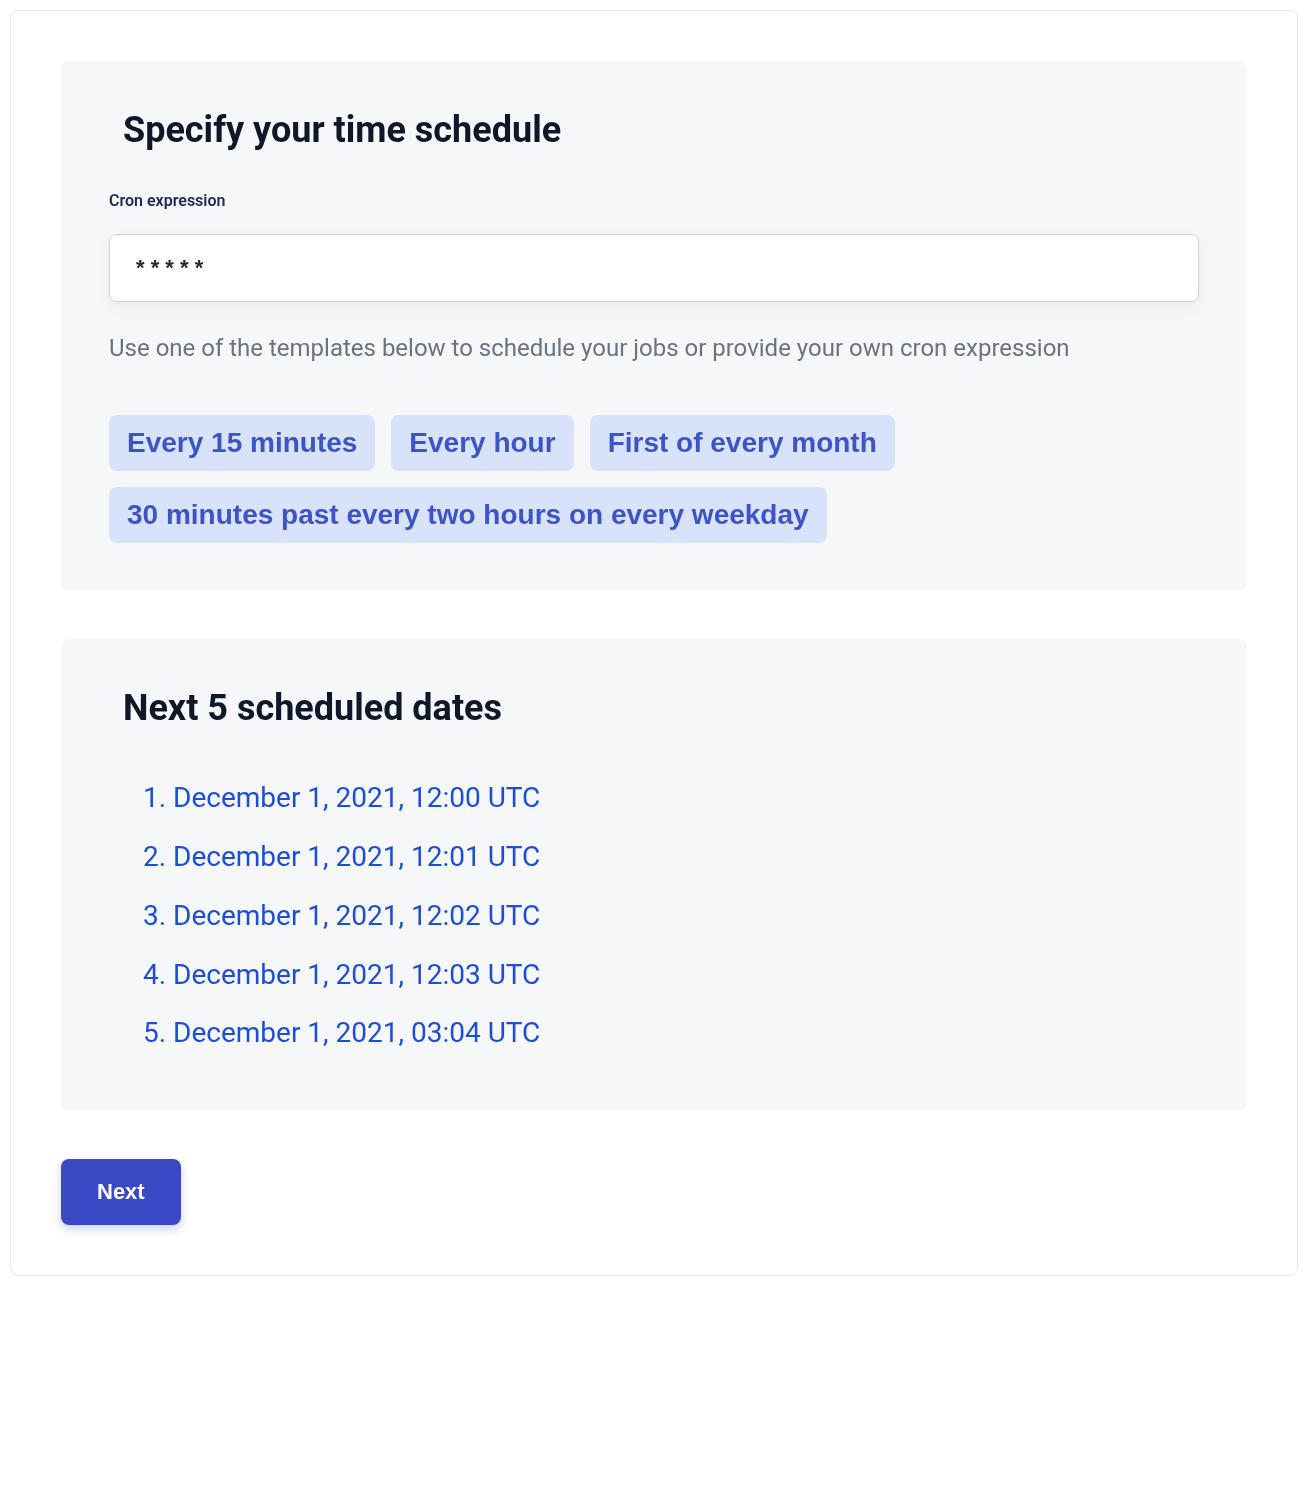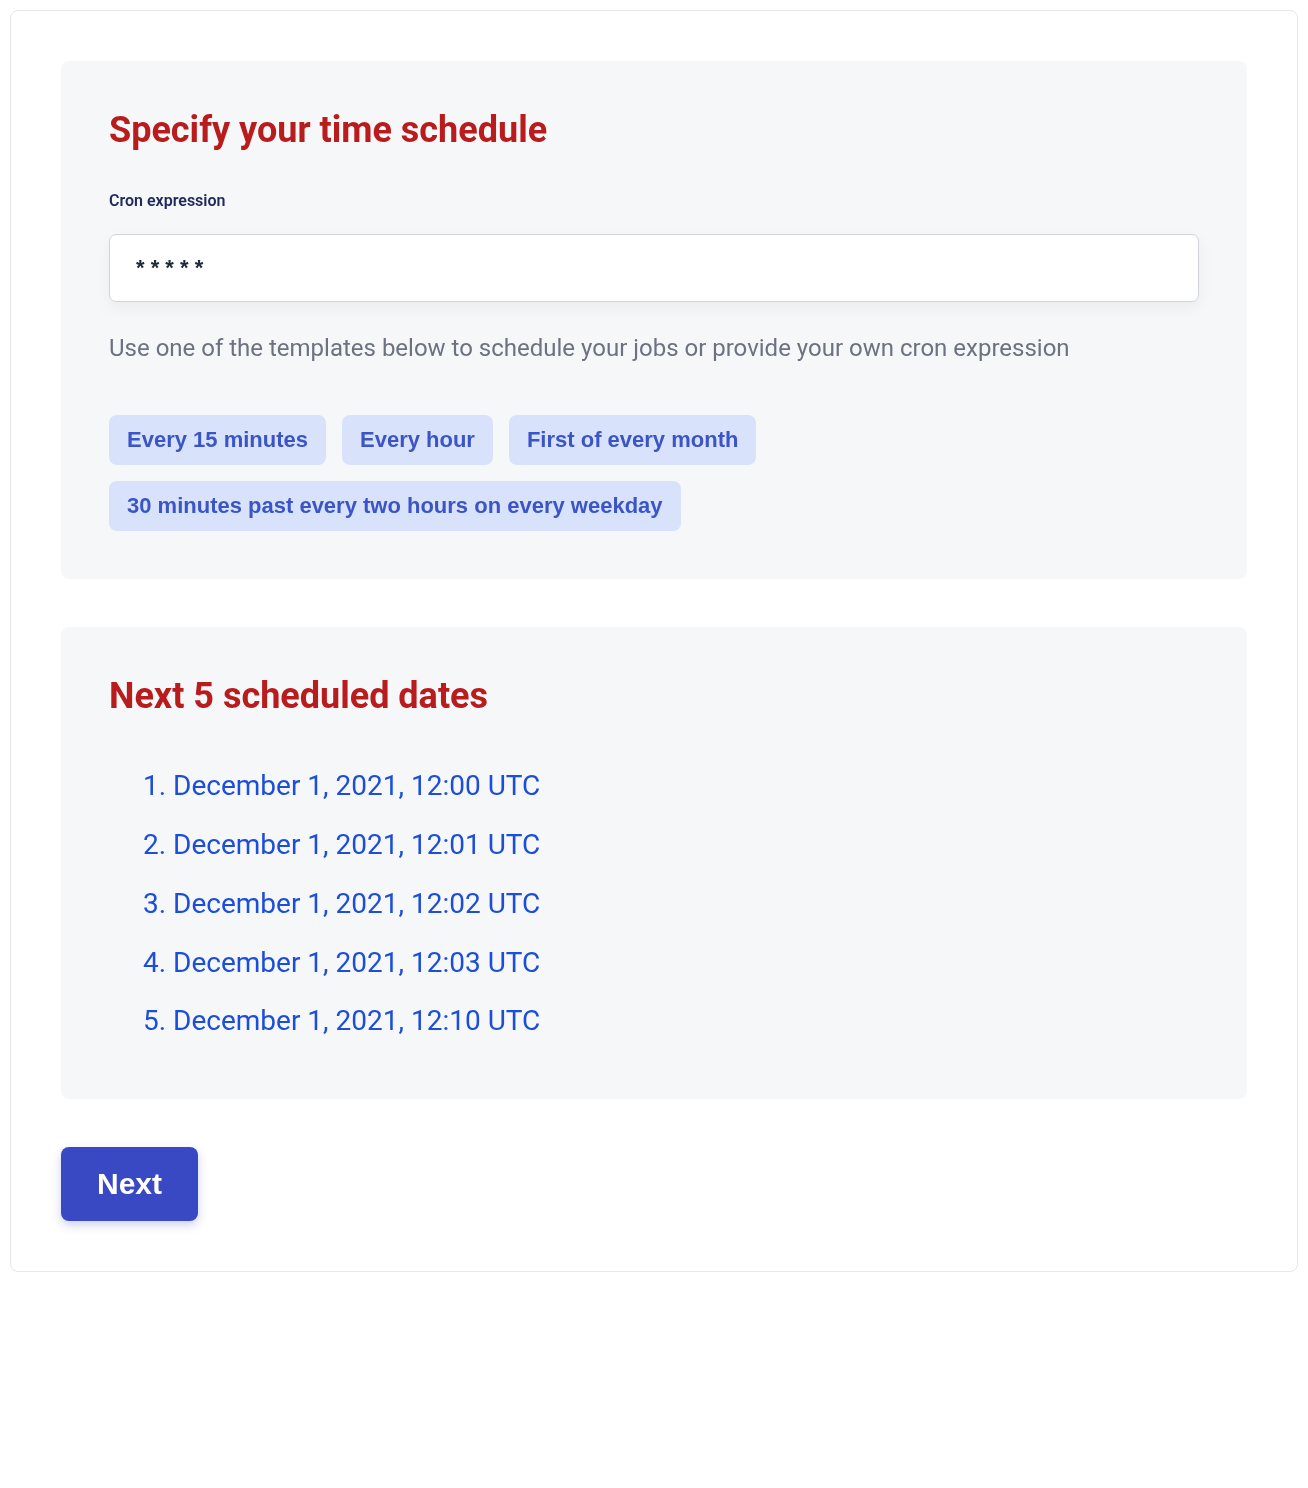--- a/index.html
+++ b/index.html
@@ -24,22 +24,23 @@
     }
     .panel {
       background: #f6f7f9;
       border-radius: 8px;
       padding: 48px;
       margin-bottom: 48px;
     }
     .panel-title {
       font-size: 36px;
       font-weight: 700;
-      color: #b91c1c;
+      color: #0f172a;
       margin-bottom: 40px;
+      margin-left: 14px;
     }
     .field-label {
       font-size: 16px;
       font-weight: 600;
       color: #1e2a5a;
       margin-bottom: 24px;
       display: block;
     }
     .cron-input {
       width: 100%;
@@ -62,21 +63,21 @@
     }
     .pill-row {
       display: flex;
       flex-wrap: wrap;
       gap: 16px;
     }
     .pill {
       display: inline-block;
       background: #d9e2fb;
       color: #3b55c6;
-      font-size: 22px;
+      font-size: 28px;
       font-weight: 600;
       padding: 12px 18px;
       border-radius: 8px;
       border: none;
       cursor: pointer;
     }
     .panel-2 {
       background: #f6f7f9;
       border-radius: 8px;
       padding: 48px;
@@ -87,21 +88,21 @@
       padding-left: 34px;
     }
     .dates-list li {
       font-size: 28px;
       color: #1d4ed8;
       line-height: 2.1;
     }
     .next-btn {
       background: #3949c4;
       color: #ffffff;
-      font-size: 30px;
+      font-size: 22px;
       font-weight: 600;
       border: none;
       border-radius: 8px;
       padding: 20px 36px;
       cursor: pointer;
       box-shadow: 0 4px 10px rgba(57,73,196,0.25);
     }
   </style>
 </head>
 <body>
@@ -126,20 +127,20 @@
       </div>
     </div>
 
     <div class="panel-2">
       <h2 class="panel-title">Next 5 scheduled dates</h2>
       <ol class="dates-list">
         <li>1. <span>December 1, 2021, 12:00 UTC</span></li>
         <li>2. <span>December 1, 2021, 12:01 UTC</span></li>
         <li>3. <span>December 1, 2021, 12:02 UTC</span></li>
         <li>4. <span>December 1, 2021, 12:03 UTC</span></li>
-        <li>5. <span>December 1, 2021, 12:10 UTC</span></li>
+        <li>5. <span>December 1, 2021, 03:04 UTC</span></li>
       </ol>
     </div>
 
     <button class="next-btn">Next</button>
 
   </div>
 </div>
 
 </body></html>

